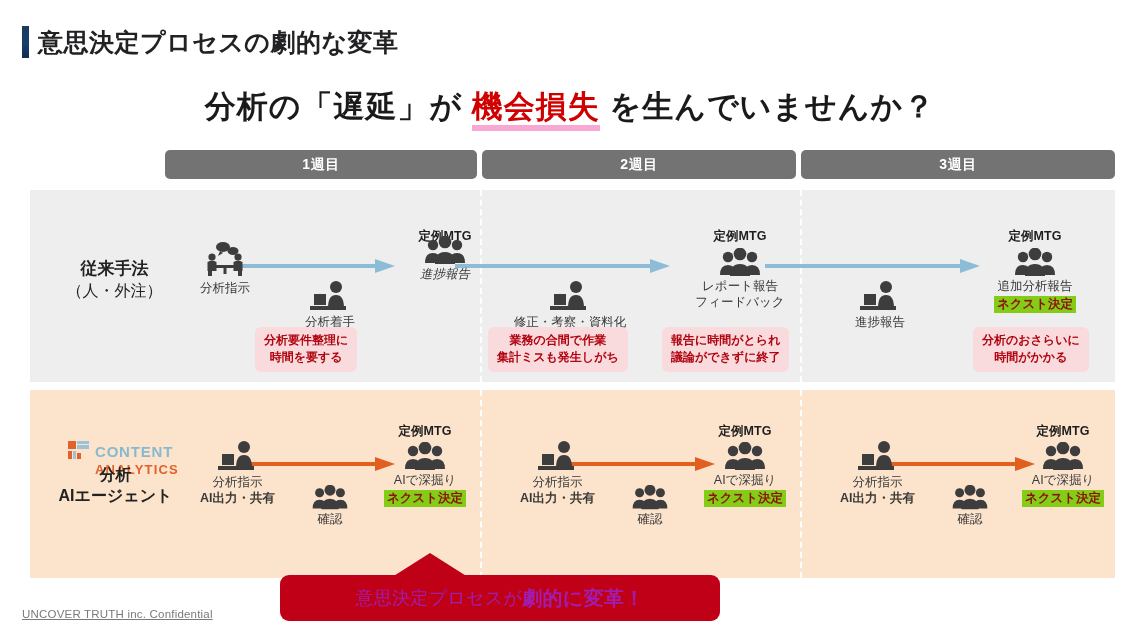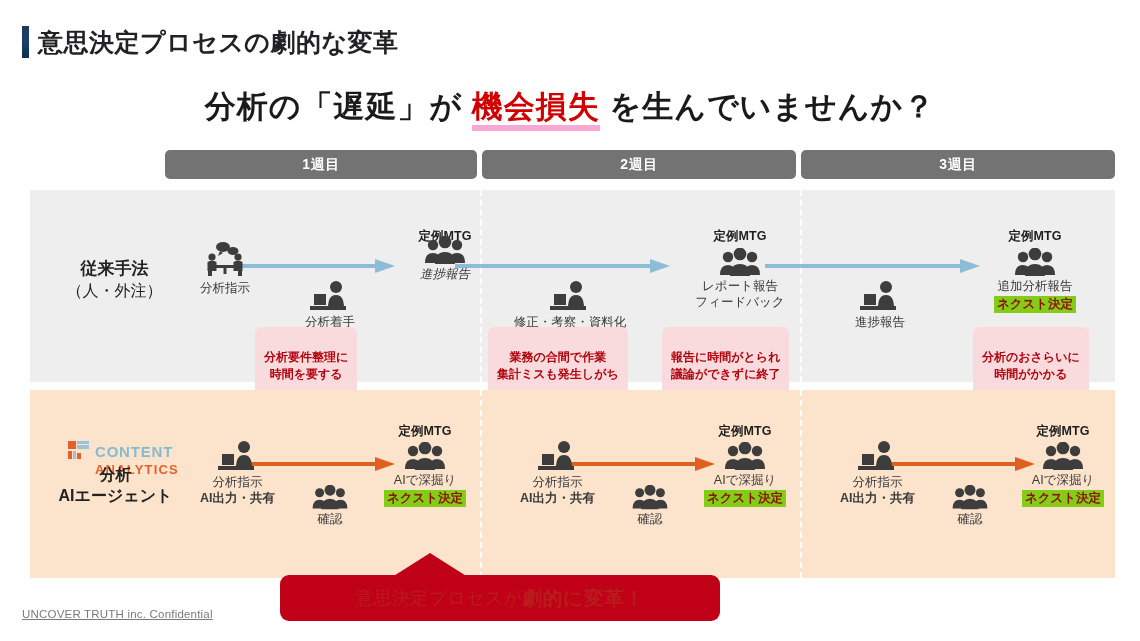--- a/index.html
+++ b/index.html
@@ -101,32 +101,32 @@
     display: inline-block; background: #84cc16; color: #8d1010;
     font-size: 12.5px; font-weight: 700; padding: 0 3px; line-height: 1.35;
     white-space: nowrap;
   }
   .ai-out { color: #c00000; font-weight: 700; }
 
   
   .note {
     position: absolute; background: #fadbdd; border-radius: 6px;
     color: #b00510; font-size: 12px; font-weight: 700;
-    text-align: center; line-height: 1.45; padding: 22px 9px; white-space: nowrap;
+    text-align: center; line-height: 1.45; padding: 5px 9px; white-space: nowrap;
   }
 
   
   .arrow { position: absolute; }
 
   
   #ribbon { position: absolute; left: 280px; top: 549px; width: 440px; height: 72px; }
   #ribbon .rb-text {
     position: absolute; left: 0; top: 26px; width: 440px; height: 46px;
     display: flex; align-items: center; justify-content: center;
-    color: #b91c1c; font-size: 18px; font-weight: 400; white-space: nowrap;
+    color: #a21caf; font-size: 18px; font-weight: 400; white-space: nowrap;
     letter-spacing: .3px;
   }
   #ribbon .rb-text b { font-weight: 700; font-size: 20px; }
 
   .footer {
     position: absolute; left: 22px; top: 608px;
     font-size: 11.5px; color: #7a7a7a; letter-spacing: .2px; text-decoration: underline;
   }
 </style>
 </head>

